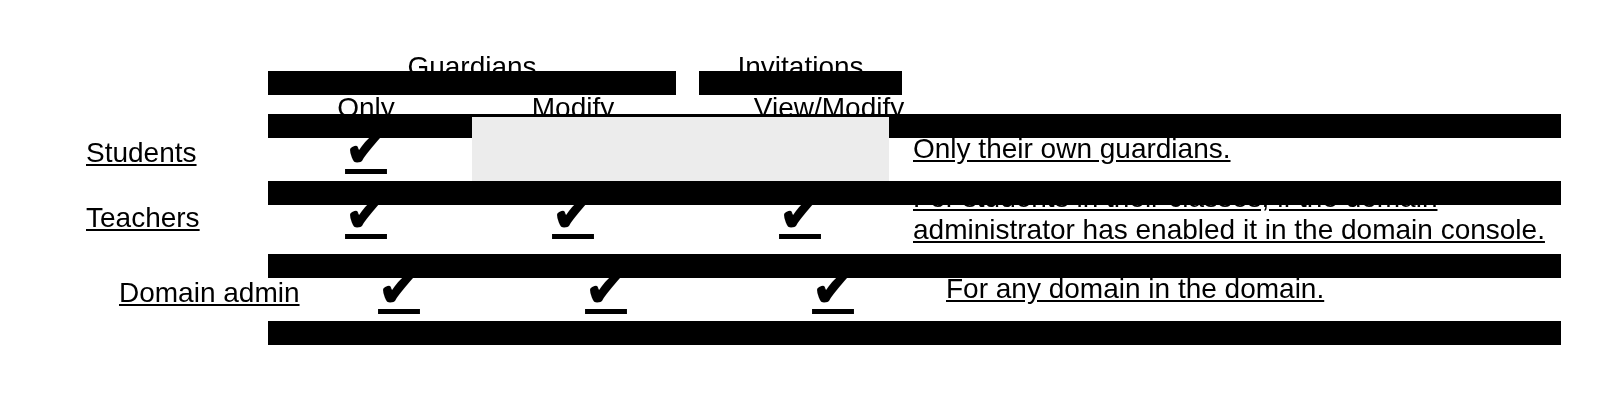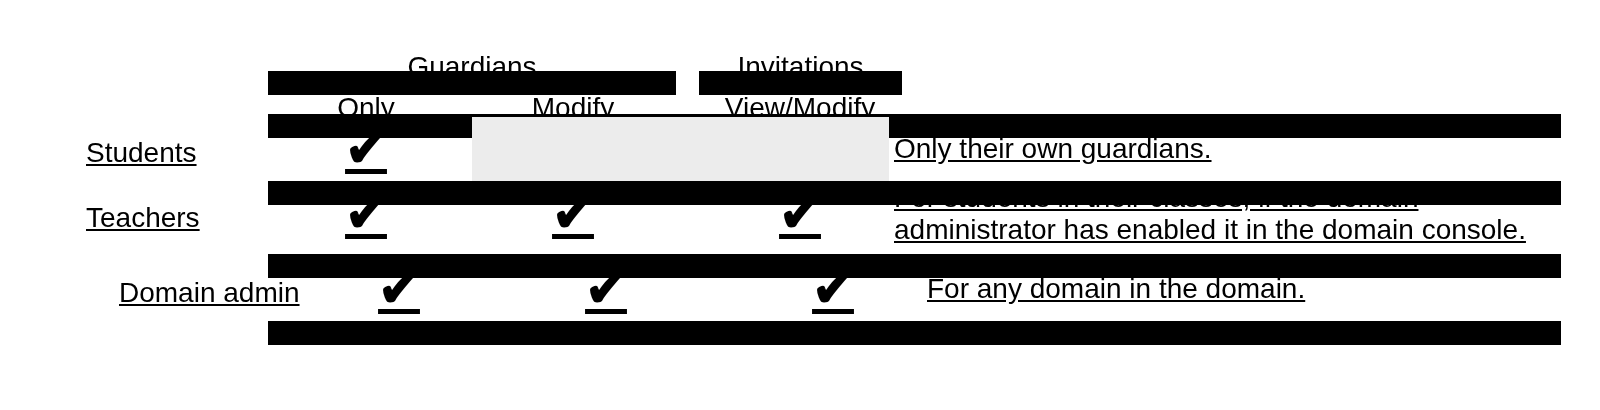--- a/index.html
+++ b/index.html
@@ -26,21 +26,21 @@
   .grp { position: absolute; top: 14px; height: 33px; line-height: 33px; text-align: center; }
   .grp-guardians   { left: 244px; width: 408px; }
   .grp-invitations { left: 675px; width: 203px; }
   .grp-rule-guardians   { left: 244px; top: 47px; width: 408px; }
   .grp-rule-invitations { left: 675px; top: 47px; width: 203px; }
 
   
   .colh { position: absolute; top: 56px; height: 32px; line-height: 32px; transform: translateX(-50%); white-space: nowrap; }
   .colh-view   { left: 342px; }
   .colh-modify { left: 549px; }
-  .colh-vm     { left: 776px; }
+  .colh-vm     { left: 805px; }
 
   
   .rule-full { left: 244px; width: 1293px; }
   .rule-top  { top: 90px; }
   .rule-r1   { top: 157px; }
   .rule-r2   { top: 230px; }
   .rule-r3   { top: 297px; }
 
   
   .row { position: absolute; left: 0; width: 1600px; }
@@ -55,21 +55,21 @@
   .check-cell {
     position: absolute; top: 0; height: 100%;
     display: flex; align-items: center; justify-content: center;
     transform: translateX(-50%);
     font-size: 50px; font-weight: bold; line-height: 1;
   }
   .col-view   { left: 342px; }
   .col-modify { left: 549px; }
   .col-vm     { left: 776px; }
   .note-cell {
-    position: absolute; left: 858px; width: 658px; top: 0; height: 100%;
+    position: absolute; left: 877px; width: 658px; top: 0; height: 100%;
     display: flex; align-items: center;
     line-height: 32px;
   }
   .shade {
     position: absolute; left: 448px; width: 417px; top: 0; height: 100%;
     background: var(--disabled-cell-bg);
   }
 
   .footnote {
     position: absolute; left: 252px; top: 343px; width: 1250px;

